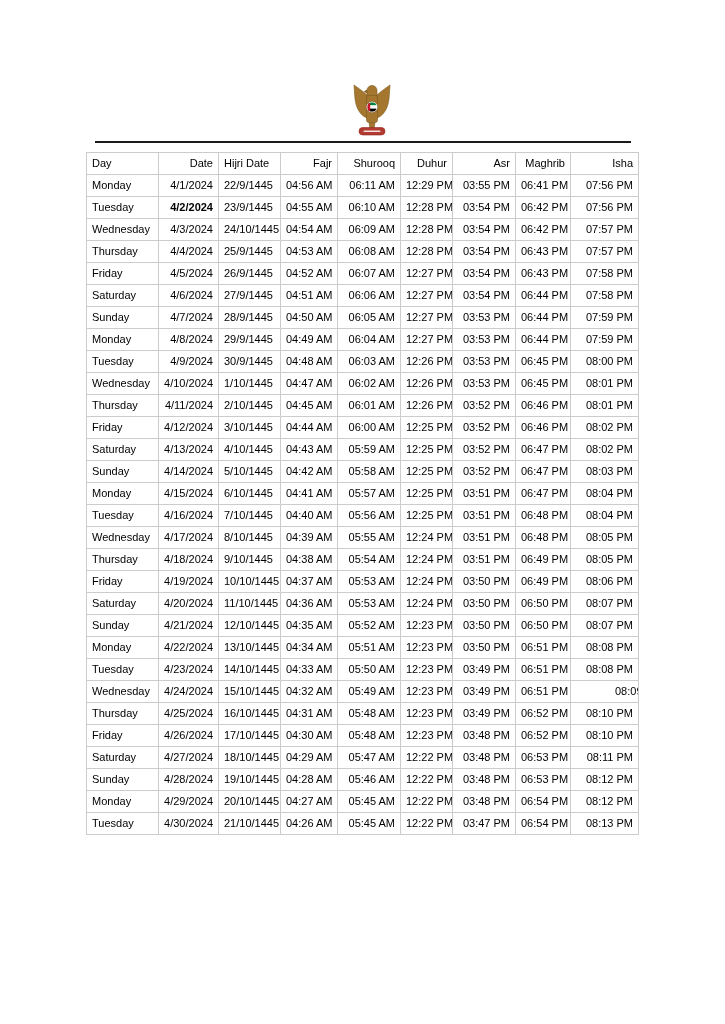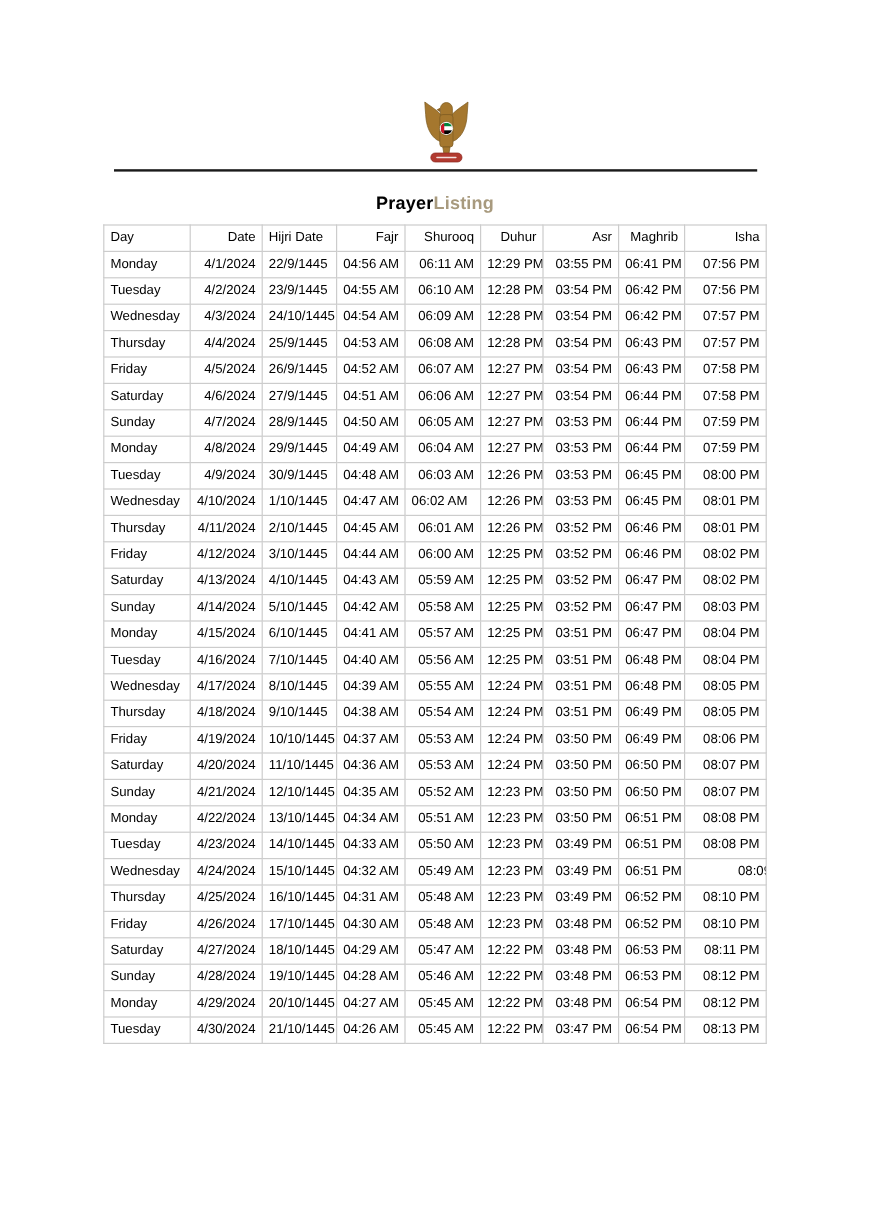--- a/index.html
+++ b/index.html
@@ -102,23 +102,20 @@
 
         <rect x="8" y="45.5" width="26" height="7.5" rx="3.7" fill="#b23a30" stroke="#8e2a22" stroke-width="0.6"></rect>
         <rect x="12.5" y="48.6" width="17" height="1.3" rx="0.6" fill="rgba(255,255,255,0.85)"></rect>
       </svg>
     </div>
 
   </div>
 
   <hr class="rule">
 
-  <div class="page-title">
-    <span class="t1">Prayer</span><span class="t2" style="color: rgb(168, 154, 126);">Listing</span>
-  </div>
 
   <table class="prayer">
     <colgroup>
       <col class="c1">
         <col class="c2">
         <col class="c3">
         <col class="c4">
         <col class="c5">
       <col class="c6">
         <col class="c7">
@@ -145,21 +142,21 @@
           <td style="text-align: left;">22/9/1445</td>
           <td style="text-align: right;">04:56 AM</td>
           <td style="text-align: right;">06:11 AM</td>
           <td style="text-align: right;">12:29 PM</td>
           <td style="text-align: right;">03:55 PM</td>
           <td style="text-align: right;">06:41 PM</td>
           <td style="text-align: right;">07:56 PM</td>
         </tr>
         <tr>
           <td style="text-align: left;">Tuesday</td>
-          <td style="text-align: right;">4/2/2024</td>
+          <td style="text-align: right; font-weight: bold;">4/2/2024</td>
           <td style="text-align: left;">23/9/1445</td>
           <td style="text-align: right;">04:55 AM</td>
           <td style="text-align: right;">06:10 AM</td>
           <td style="text-align: right;">12:28 PM</td>
           <td style="text-align: right;">03:54 PM</td>
           <td style="text-align: right;">06:42 PM</td>
           <td style="text-align: right;">07:56 PM</td>
         </tr>
         <tr>
           <td style="text-align: left;">Wednesday</td>
@@ -236,21 +233,21 @@
           <td style="text-align: right;">12:26 PM</td>
           <td style="text-align: right;">03:53 PM</td>
           <td style="text-align: right;">06:45 PM</td>
           <td style="text-align: right;">08:00 PM</td>
         </tr>
         <tr>
           <td style="text-align: left;">Wednesday</td>
           <td style="text-align: right;">4/10/2024</td>
           <td style="text-align: left;">1/10/1445</td>
           <td style="text-align: right;">04:47 AM</td>
-          <td style="">06:02 AM</td>
+          <td style="text-align: right;">06:02 AM</td>
           <td style="text-align: right;">12:26 PM</td>
           <td style="text-align: right;">03:53 PM</td>
           <td style="text-align: right;">06:45 PM</td>
           <td style="text-align: right;">08:01 PM</td>
         </tr>
         <tr>
           <td style="text-align: left;">Thursday</td>
           <td style="text-align: right;">4/11/2024</td>
           <td style="text-align: left;">2/10/1445</td>
           <td style="text-align: right;">04:45 AM</td>

